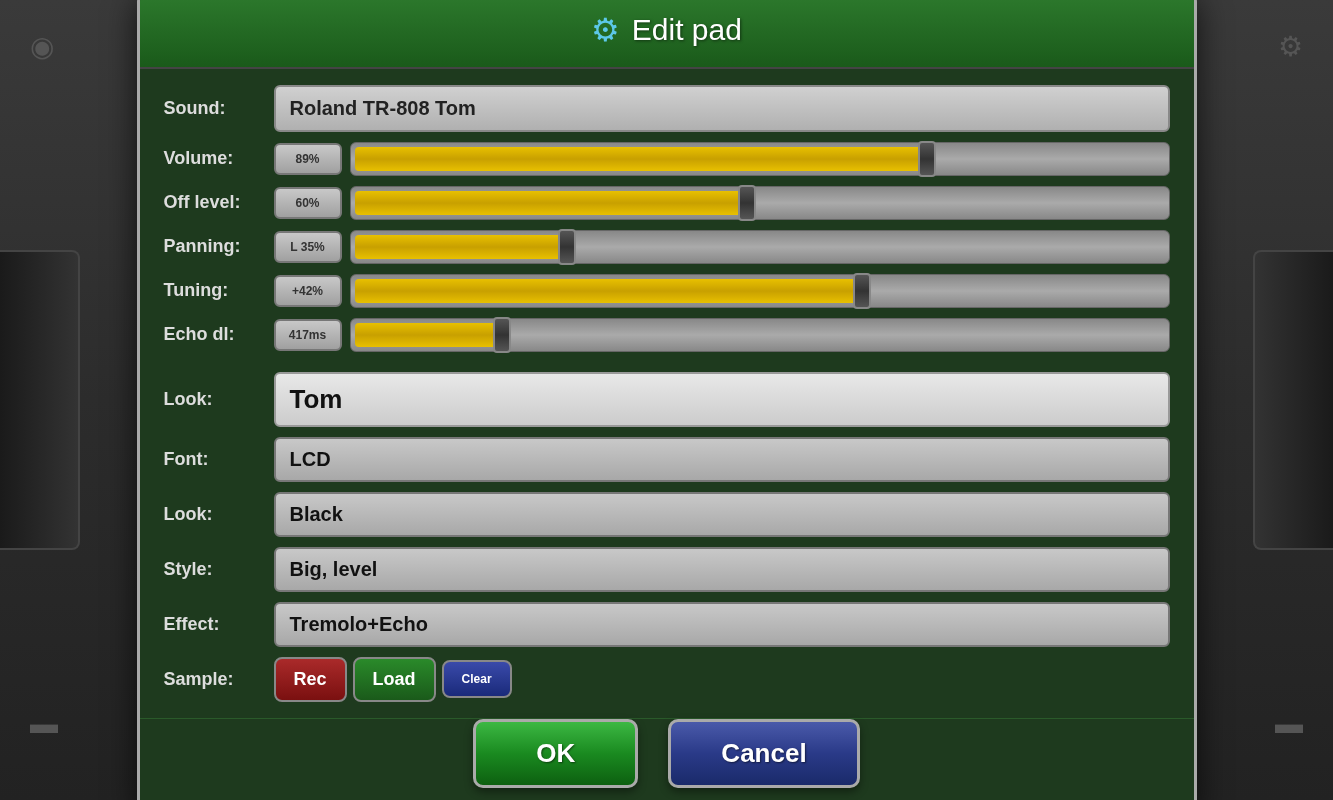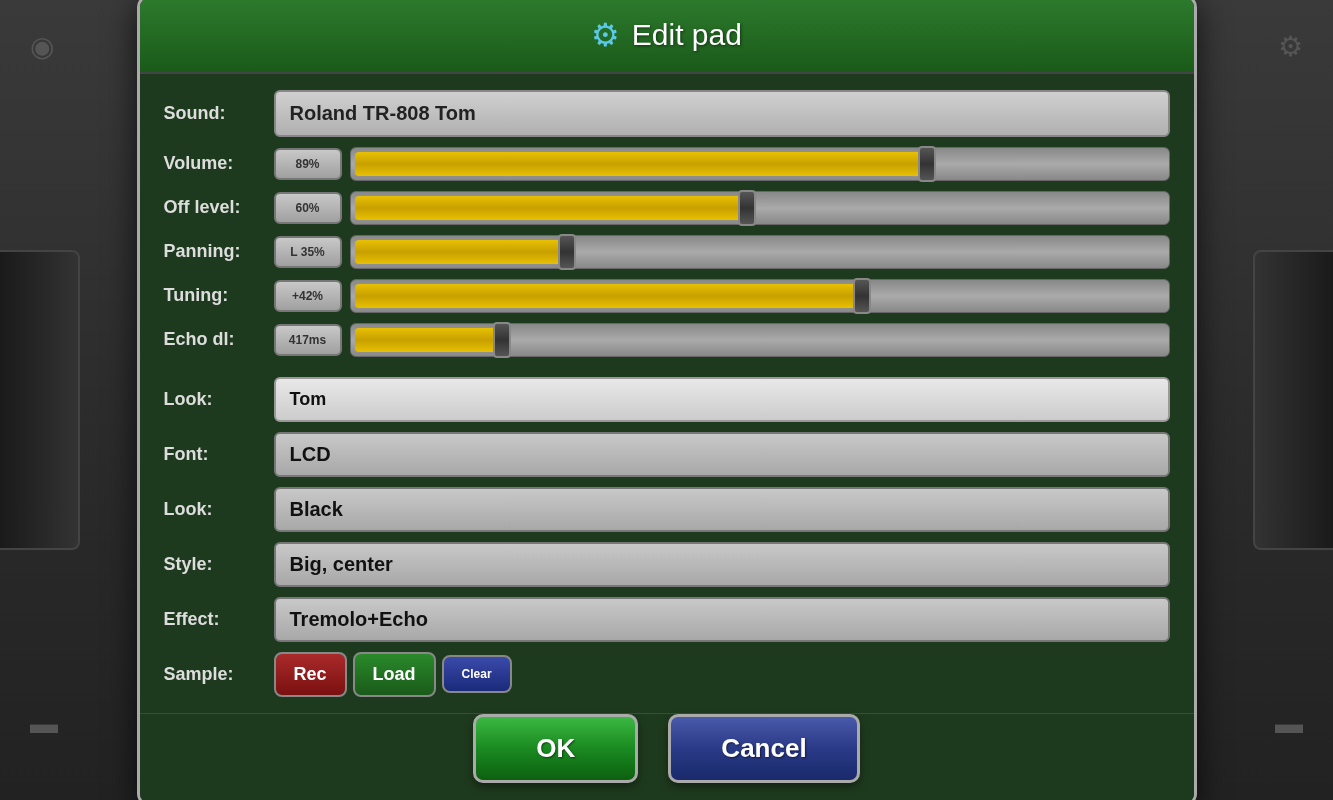--- a/index.html
+++ b/index.html
@@ -114,21 +114,21 @@
       color: #222;
     }
 
     
     .name-field {
       flex: 1;
       background: linear-gradient(180deg, #e8e8e8 0%, #ccc 100%);
       border: 2px solid #999;
       border-radius: 6px;
       padding: 10px 14px;
-      font-size: 18px;
+      font-size: 26px;
       font-weight: bold;
       color: #111;
     }
 
     
     .dropdown-field {
       flex: 1;
       background: linear-gradient(180deg, #c8c8c8 0%, #a8a8a8 100%);
       border: 2px solid #777;
       border-radius: 6px;
@@ -393,21 +393,21 @@
           <div class="dropdown-field">LCD</div>
         </div>
 
         <div class="form-row">
           <span class="form-label">Look:</span>
           <div class="dropdown-field">Black</div>
         </div>
 
         <div class="form-row">
           <span class="form-label">Style:</span>
-          <div class="dropdown-field">Big, center</div>
+          <div class="dropdown-field">Big, level</div>
         </div>
 
         <div class="form-row">
           <span class="form-label">Effect:</span>
           <div class="dropdown-field">Tremolo+Echo</div>
         </div>
 
         <div class="form-row">
           <span class="form-label">Sample:</span>
           <div class="sample-btns">

